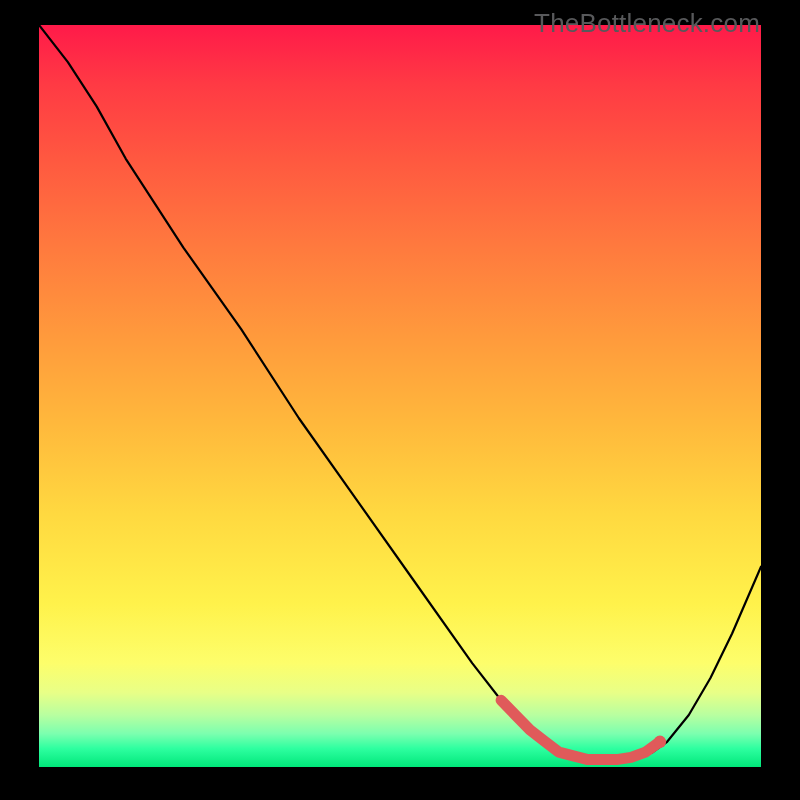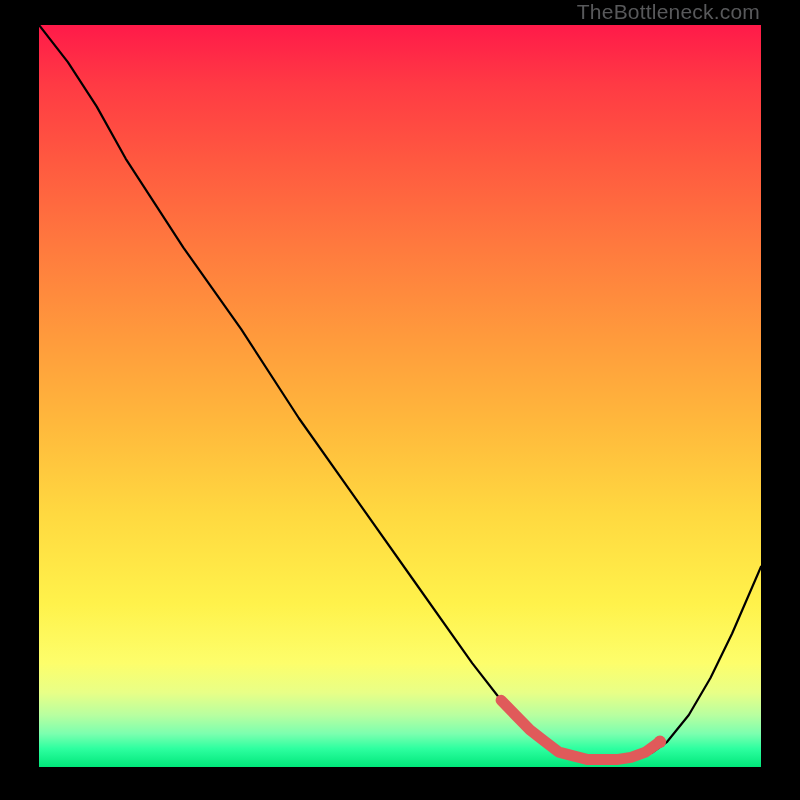--- a/index.html
+++ b/index.html
@@ -46,24 +46,24 @@
     );
   }
   .svg-overlay {
     position: absolute;
     left: 0; top: 0;
     width: 100%;
     height: 100%;
   }
   .watermark {
     position: absolute;
-    top: 0px;
+    top: 8px;
     right: 40px;
     color: #58595b;
-    font-size: 21px;
+    font-size: 26px;
     font-weight: 500;
     letter-spacing: 0.2px;
   }
 </style>
 </head>
 <body>
 <div class="outer">
 
   <div class="plot-area">
     <div class="gradient-bg"></div>

